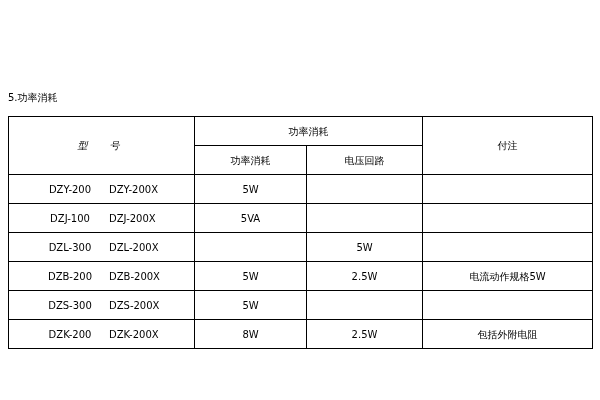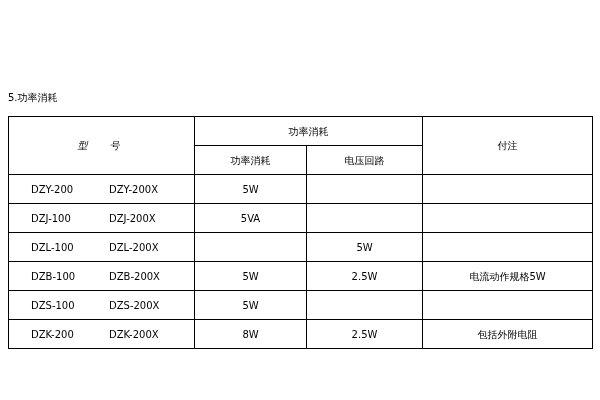--- a/index.html
+++ b/index.html
@@ -59,21 +59,21 @@
     text-align: left;
     padding-left: 0;
   }
   .model-inner {
     display: flex;
     justify-content: flex-start;
     padding-left: 22px;
   }
   .model-a {
     width: 78px;
-    text-align: left;
+    text-align: center;
   }
   .model-b {
     text-align: left;
   }
   .col-model { width: 186px; }
   .col-volt  { width: 112px; }
   .col-curr  { width: 116px; }
   .col-note  { width: 170px; }
   .empty { }
 </style>
@@ -123,45 +123,45 @@
             </div>
           </td>
           <td>5VA</td>
           <td class="empty"></td>
           <td class="empty"></td>
         </tr>
 
         <tr>
           <td class="model-cell">
             <div class="model-inner">
-              <span class="model-a">DZL-100</span>
+              <span class="model-a">DZL-300</span>
               <span class="model-b">DZL-200X</span>
             </div>
           </td>
           <td class="empty"></td>
           <td>5W</td>
           <td class="empty"></td>
         </tr>
 
         <tr>
           <td class="model-cell">
             <div class="model-inner">
-              <span class="model-a">DZB-100</span>
+              <span class="model-a">DZB-200</span>
               <span class="model-b">DZB-200X</span>
             </div>
           </td>
           <td>5W</td>
           <td>2.5W</td>
           <td>电流动作规格5W</td>
         </tr>
 
         <tr>
           <td class="model-cell">
             <div class="model-inner">
-              <span class="model-a">DZS-100</span>
+              <span class="model-a">DZS-300</span>
               <span class="model-b">DZS-200X</span>
             </div>
           </td>
           <td>5W</td>
           <td class="empty"></td>
           <td class="empty"></td>
         </tr>
 
         <tr>
           <td class="model-cell">

